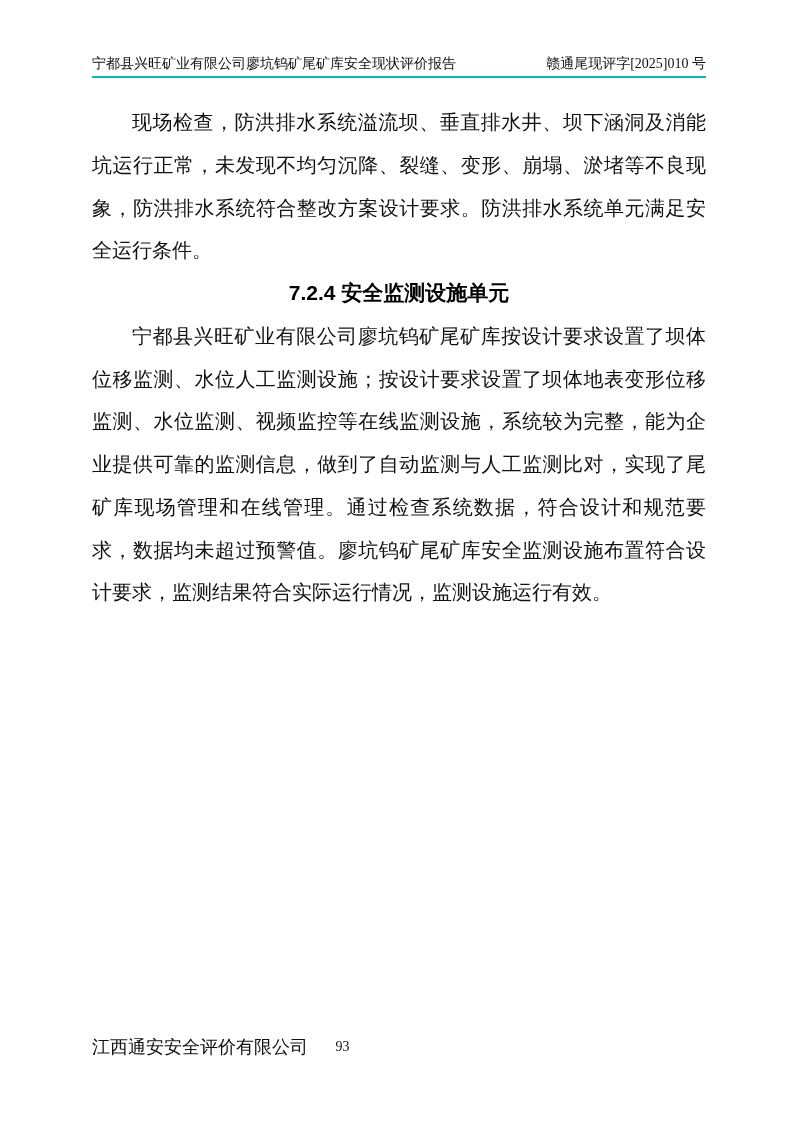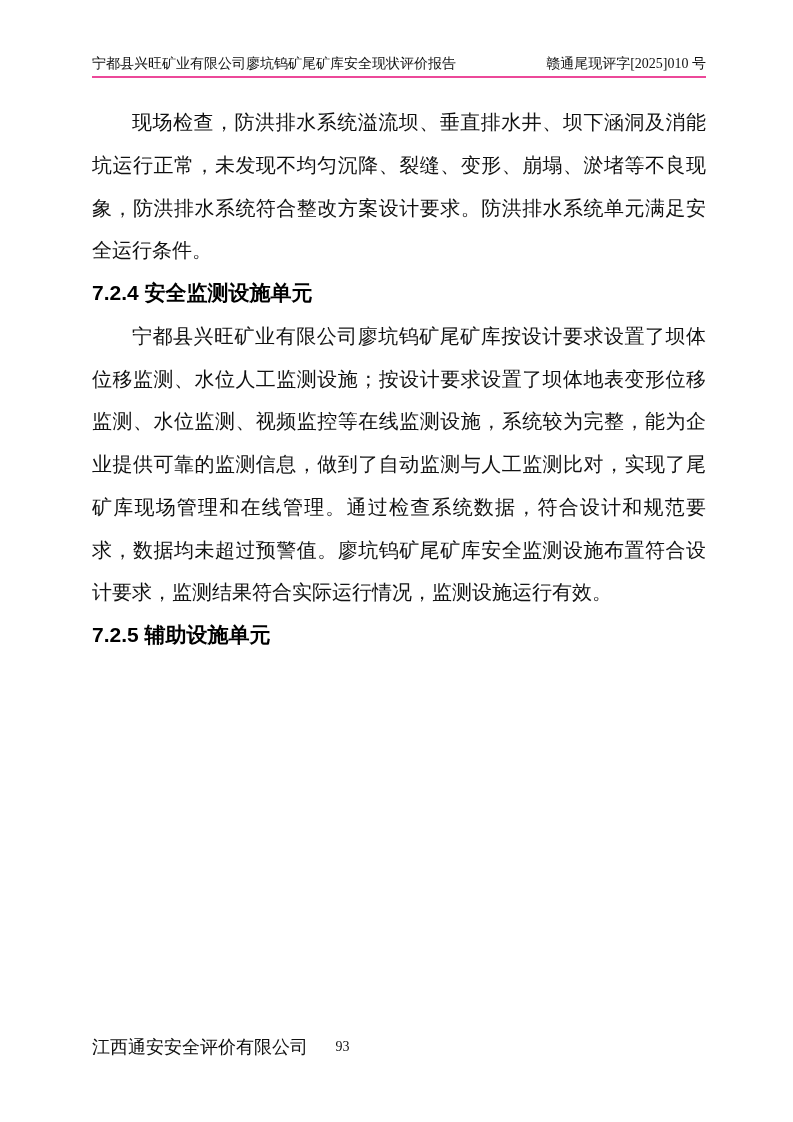--- a/index.html
+++ b/index.html
@@ -18,21 +18,21 @@
   }
   
   .header {
     position: absolute;
     top: 55px;
     left: 92px;
     width: 614px;
     display: flex;
     justify-content: space-between;
     align-items: flex-end;
-    border-bottom: 2px solid #ec4899;
+    border-bottom: 2px solid #14b8a6;
     padding-bottom: 4px;
     font-size: 14px;
     line-height: 17px;
     white-space: nowrap;
   }
   .header .header-left  { text-align: left;  }
   .header .header-right { text-align: right; }
   
   .content {
     position: absolute;
@@ -46,21 +46,21 @@
   }
   .body-para {
     margin: 0;
     text-indent: 2em;
   }
   .section-heading {
     margin: 0;
     font-size: 21px;
     font-weight: bold;
     line-height: 42.75px;
-    text-align: left;
+    text-align: center;
     font-family: "Liberation Sans", "DejaVu Sans", sans-serif;
     color: #000000;
   }
   
   .footer-company {
     position: absolute;
     left: 92px;
     top: 1038px;
     font-size: 18px;
     line-height: 18px;
@@ -85,21 +85,20 @@
     <span class="header-right">赣通尾现评字[2025]010 号</span>
   </div>
 
   <div class="content">
 
     <p class="body-para">现场检查，防洪排水系统溢流坝、垂直排水井、坝下涵洞及消能坑运行正常，未发现不均匀沉降、裂缝、变形、崩塌、淤堵等不良现象，防洪排水系统符合整改方案设计要求。防洪排水系统单元满足安全运行条件。</p>
 
     <h2 class="section-heading">7.2.4 安全监测设施单元</h2>
     <p class="body-para">宁都县兴旺矿业有限公司廖坑钨矿尾矿库按设计要求设置了坝体位移监测、水位人工监测设施；按设计要求设置了坝体地表变形位移监测、水位监测、视频监控等在线监测设施，系统较为完整，能为企业提供可靠的监测信息，做到了自动监测与人工监测比对，实现了尾矿库现场管理和在线管理。通过检查系统数据，符合设计和规范要求，数据均未超过预警值。廖坑钨矿尾矿库安全监测设施布置符合设计要求，监测结果符合实际运行情况，监测设施运行有效。</p>
 
-    <h2 class="section-heading">7.2.5 辅助设施单元</h2>
 
 
   </div>
 
   <div class="footer-company">江西通安安全评价有限公司</div>
 
   <div class="footer-page-number">93</div>
 
 </div>
 

